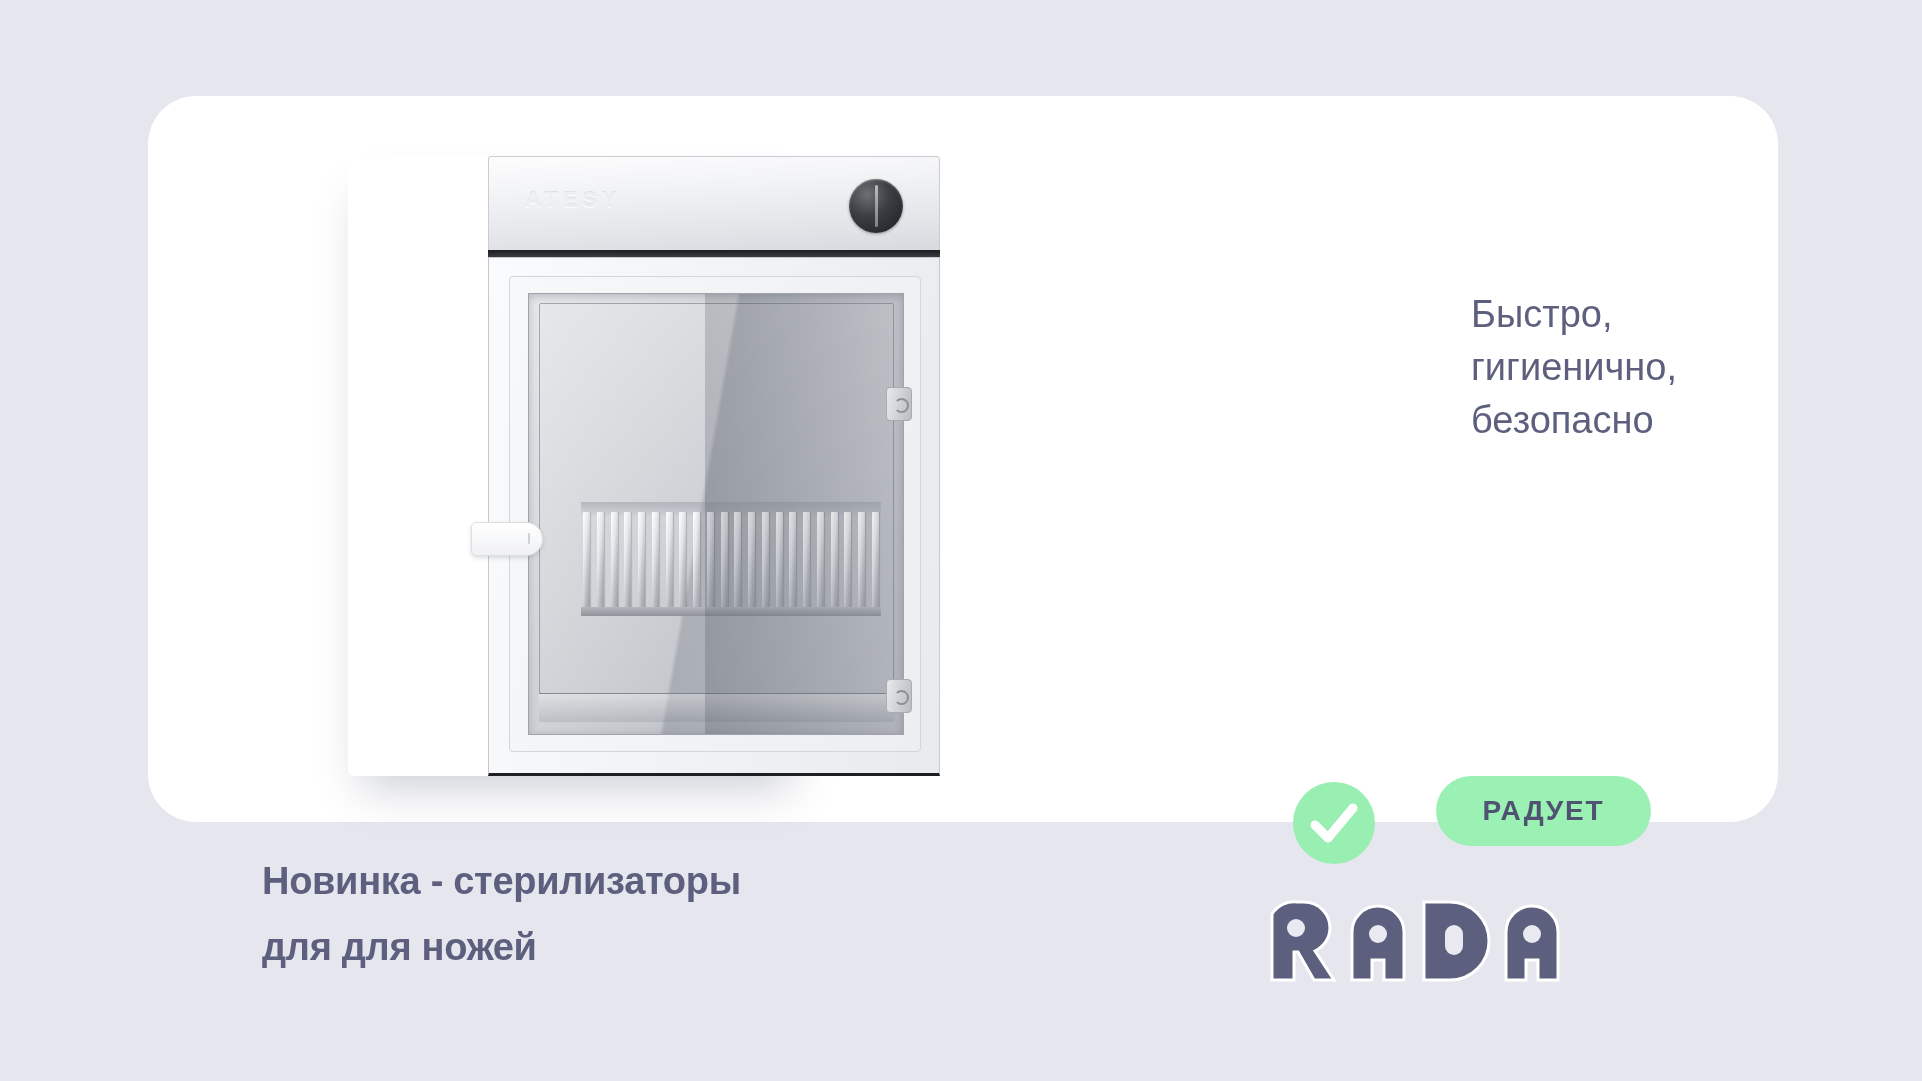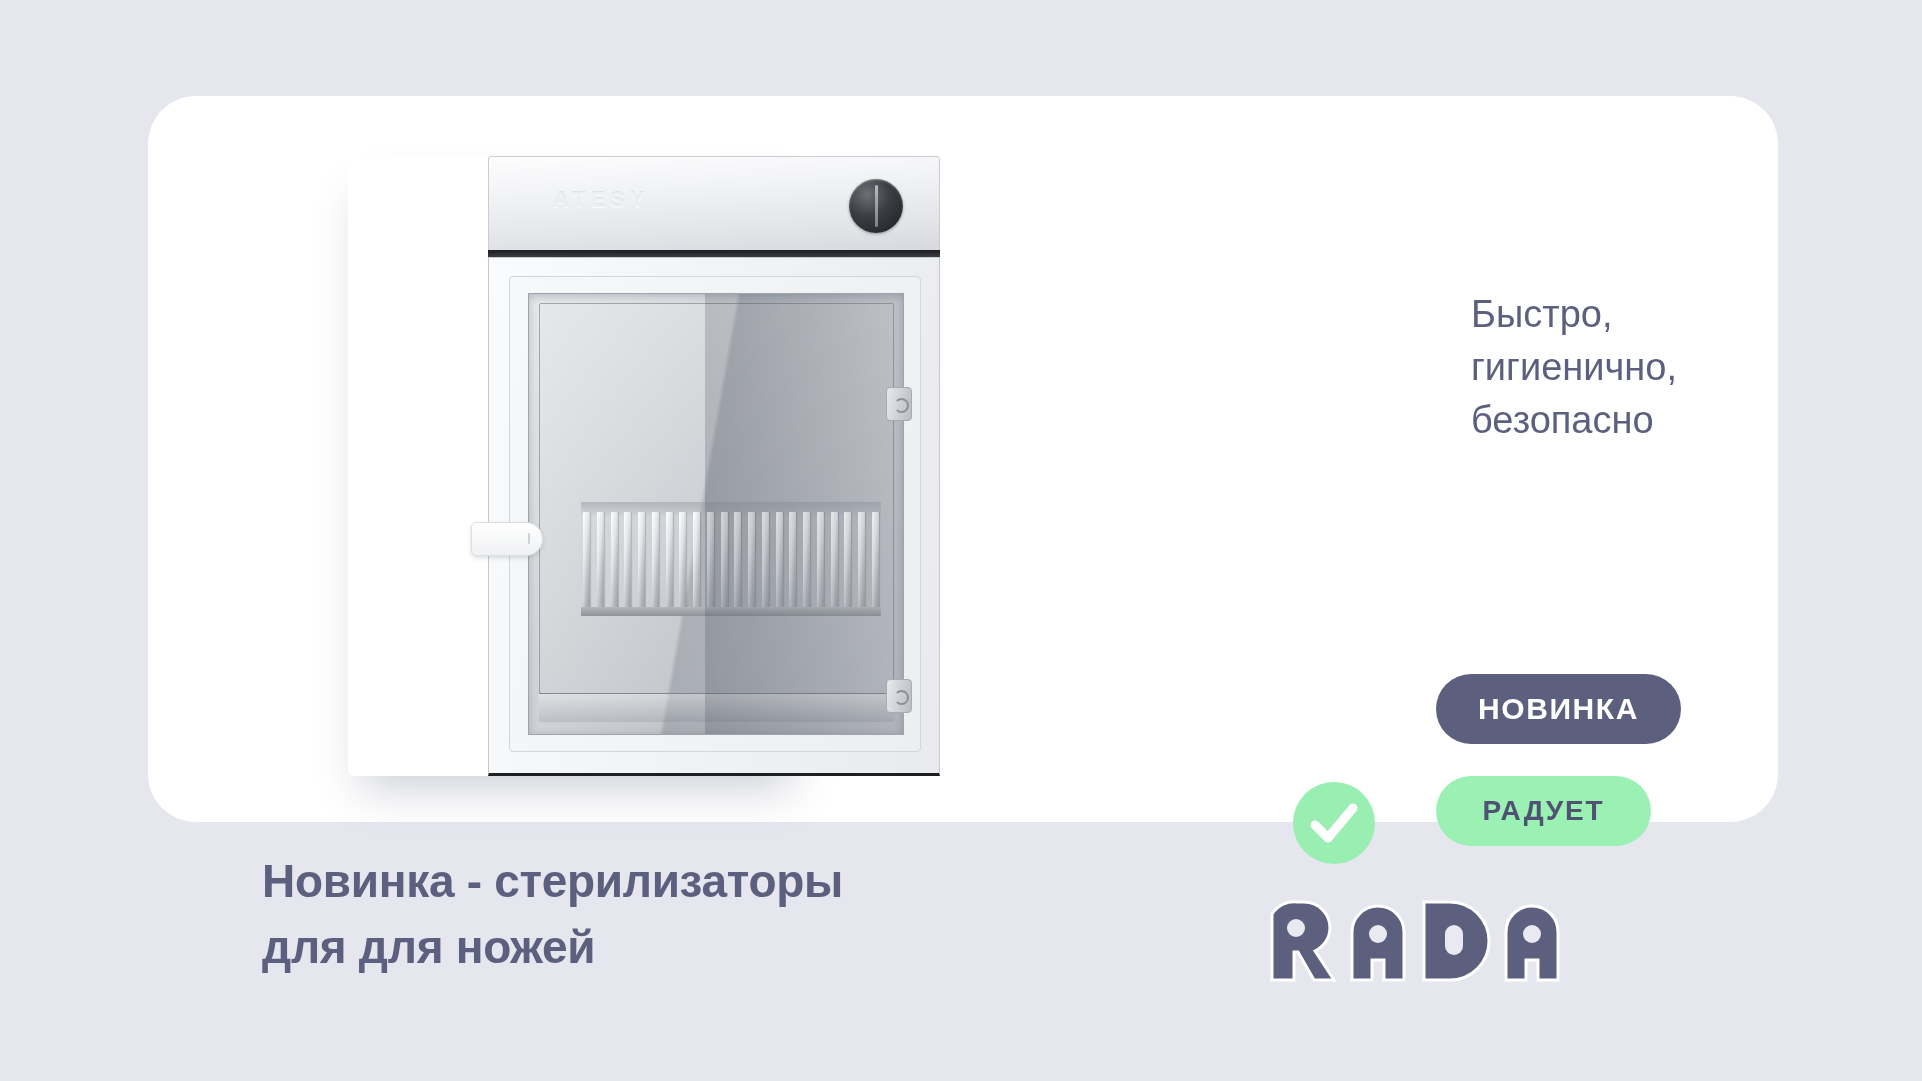--- a/index.html
+++ b/index.html
@@ -51,21 +51,20 @@
     border-radius: 3px 3px 0 0;
     box-sizing: border-box;
   }
   .cab-top-logo {
     position: absolute;
     left: 36px; top: 30px;
     font-size: 22px; letter-spacing: 5px;
     color: #eceef1;
     text-shadow: 0 1px 0 #fbfbfc, 0 -1px 0 #dfe1e6;
     font-weight: 700;
-    margin-left: 28px;
   }
   .cab-knob {
     position: absolute;
     right: 36px; top: 22px;
     width: 54px; height: 54px;
     border-radius: 50%;
     background: radial-gradient(circle at 34% 28%, #6e7076 0%, #3c3e44 42%, #1c1d21 100%);
     box-shadow: inset 0 1px 2px rgba(255,255,255,.35), 0 1px 3px rgba(0,0,0,.35);
   }
   .cab-knob::after {
@@ -264,21 +263,21 @@
     background: #98efb1;
   }
   #check-badge svg { display: block; }
 
   
   #headline {
     position: absolute;
     left: 262px;
     top: 848px;
     width: 900px;
-    font-size: 46px;
+    font-size: 38px;
     line-height: 66px;
     font-weight: 700;
     color: #5c5f7d;
     white-space: pre-line;
     letter-spacing: -0.3px;
   }
 
   
   #brand-logo {
     position: absolute;
@@ -345,23 +344,20 @@
         <div class="hinge hinge-bottom"></div>
       </div>
       <div class="door-handle"></div>
     </div>
   </div>
 
   <div id="tagline">Быстро,
 гигиенично,
 безопасно</div>
 
-  <div id="badge-new">
-    <span>НОВИНКА</span>
-  </div>
 
   <div id="badge-delight">
     <span>РАДУЕТ</span>
   </div>
 </div>
 
 <div id="check-badge">
   <svg width="82" height="82" viewBox="0 0 82 82">
     <path d="M22 43 L35 56 L60 26" fill="none" stroke="#ffffff" stroke-width="9" stroke-linecap="round" stroke-linejoin="round"></path>
   </svg>

